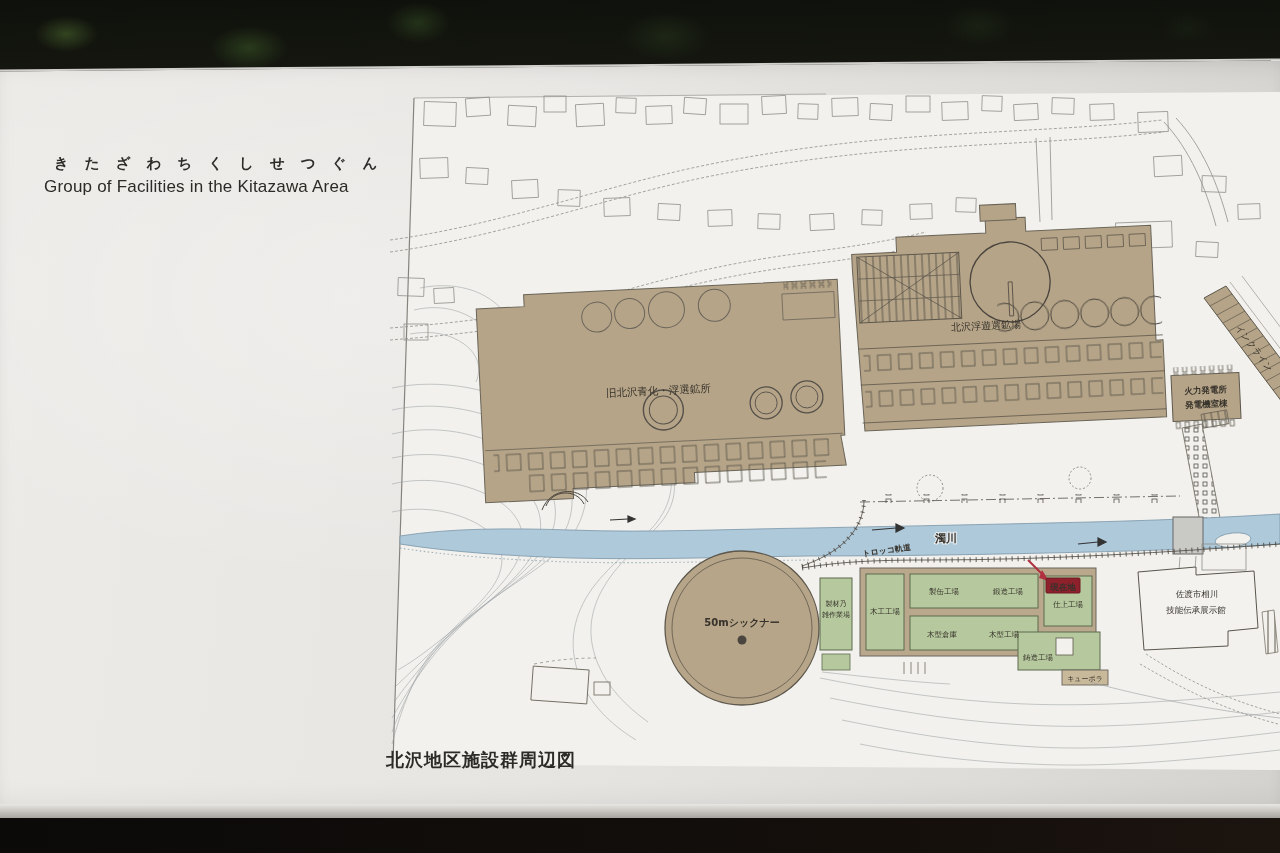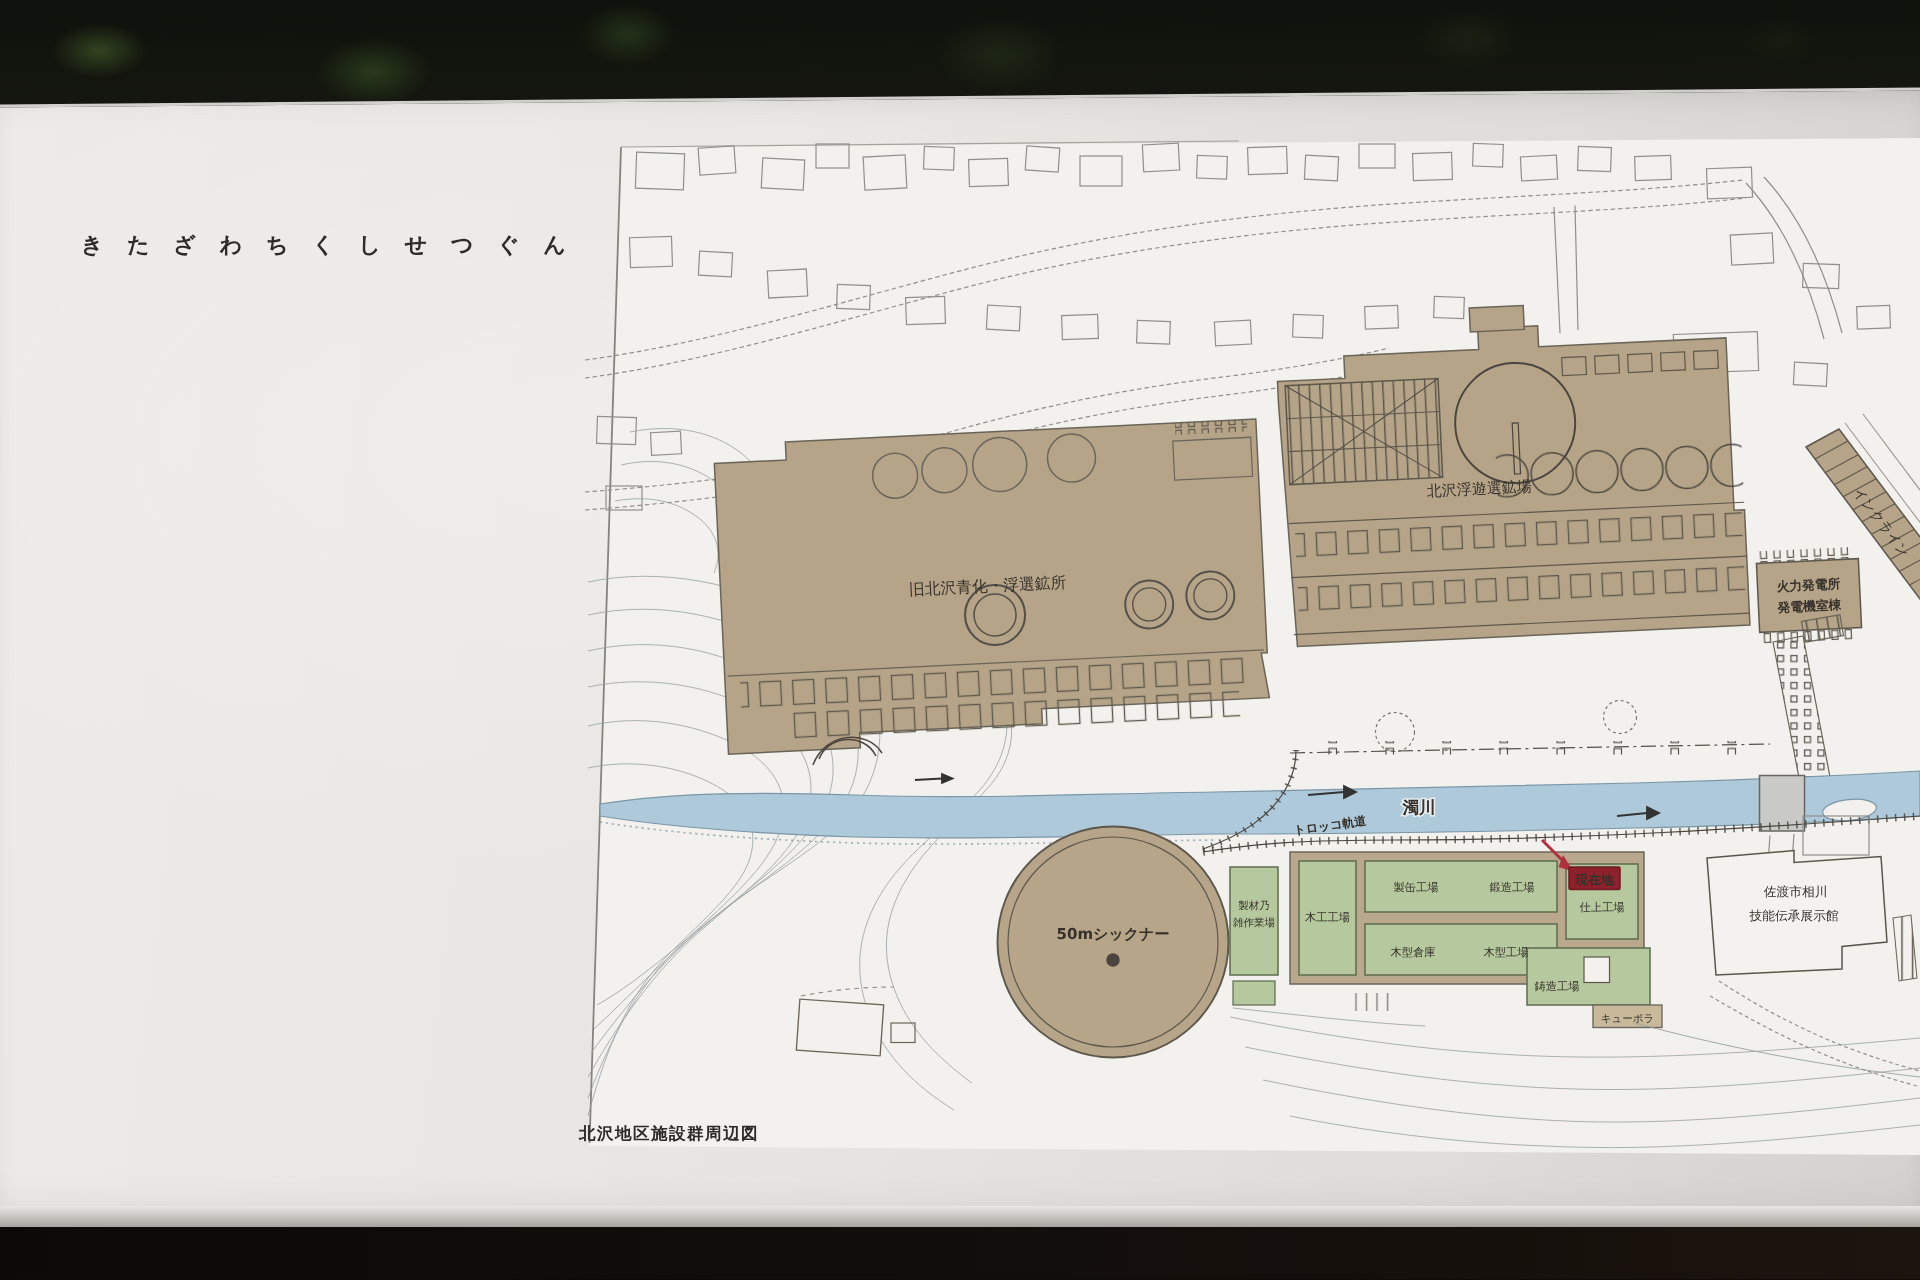--- a/index.html
+++ b/index.html
@@ -29,33 +29,34 @@
     background:linear-gradient(90deg,#0b0a09,#140f0b 70%,#1c140f);}
   
   .title-block{position:absolute;left:44px;top:102px;width:340px;color:#2a2824;
     font-family:Liberation Sans, sans-serif;}
   .furigana{font-size:14.5px;letter-spacing:16px;padding-left:10px;white-space:nowrap;
     font-weight:600;color:#2e2c28;}
   .main-title{font-size:46px;font-weight:700;letter-spacing:2px;line-height:1.15;
     white-space:nowrap;color:#24231f;}
   .sub-title{font-size:17px;margin-top:4px;letter-spacing:.2px;white-space:nowrap;color:#2b2a26;}
   
-  .map-caption{position:absolute;left:386px;top:696px;font-size:11px;font-weight:bold;
+  .map-caption{position:absolute;left:386px;top:696px;font-size:18px;font-weight:bold;
     letter-spacing:1px;color:#2c2b27;}
   .site-map{position:absolute;left:390px;top:40px;}
   svg text{font-family:"DejaVu Sans","Liberation Sans",sans-serif;fill:#36322b;}
 </style>
 </head>
 <body>
 
 <div class="photo">
   <div class="board">
 
     <div class="title-block">
       <div class="furigana">きたざわちくしせつぐん</div>
+      <div class="sub-title">Group of Facilities in the Kitazawa Area</div>
     </div>
 
     <svg class="site-map" width="890" height="678" viewBox="0 0 890 678">
       <defs>
         <pattern id="pcell" width="22" height="22" patternUnits="userSpaceOnUse">
           <rect x="3" y="3" width="14" height="16" fill="none" stroke="#5d574c" stroke-width="0.9"></rect>
         </pattern>
         <pattern id="proom" width="21" height="36" patternUnits="userSpaceOnUse">
           <rect x="3" y="5" width="13" height="15" fill="none" stroke="#5d574c" stroke-width="0.9"></rect>
         </pattern>

